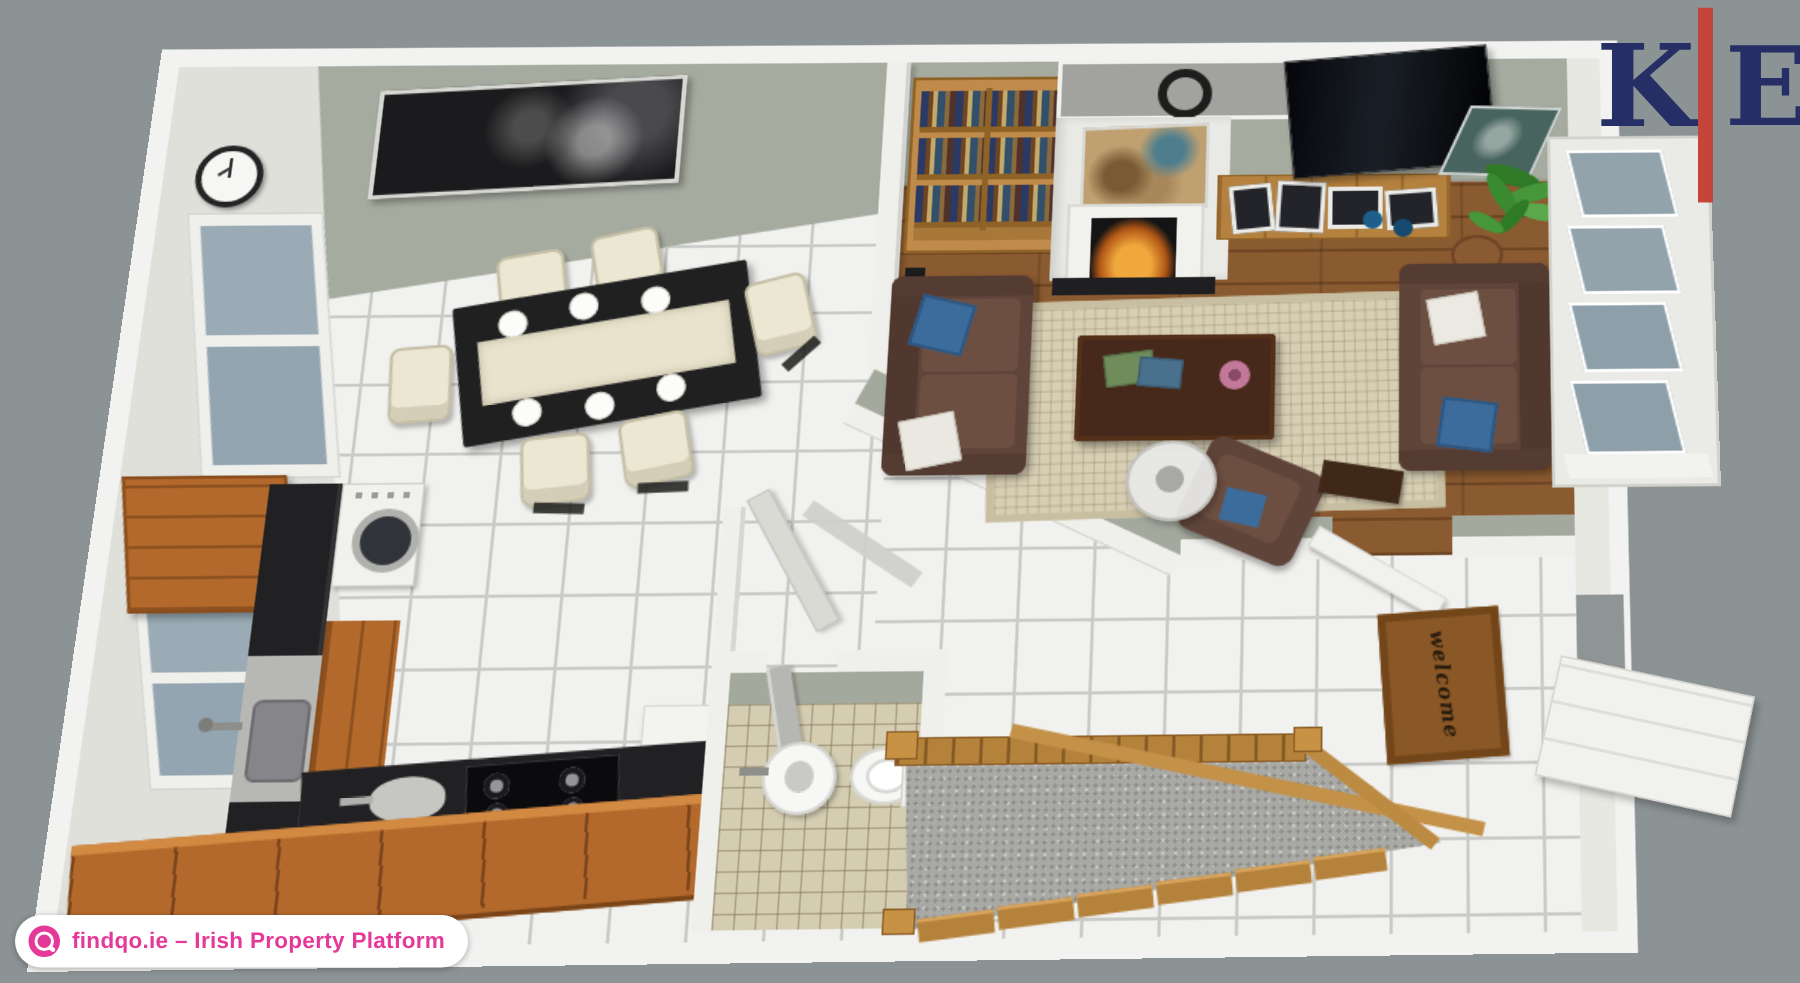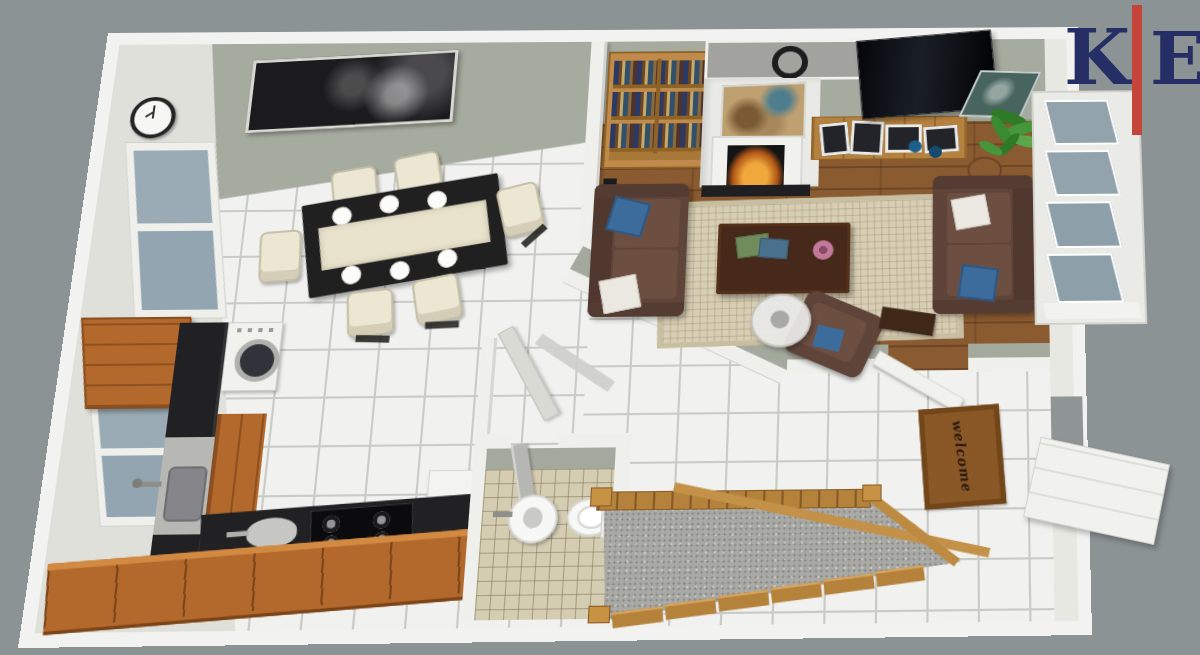--- a/index.html
+++ b/index.html
@@ -241,14 +241,21 @@
       <i style="left:6px;top:220px;width:92px;height:16px;background:#f2f2ef;transform:skewX(12deg);transform-origin:0 0;"></i>
     </b>
   </div>
 
   <div class="logo">
     <span style="left:2px;top:6px;font-size:76px;">K</span>
     <span style="left:70px;top:-9px;width:10px;height:130px;background:#c5453a;"></span>
     <span style="left:88px;top:8px;font-size:73px;">E</span>
   </div>
 
+  <div class="badge">
+    <span class="gicon">
+        <em></em>
+        <u></u>
+      </span>
+    <span class="txt">findqo.ie – Irish Property Platform</span>
+  </div>
 
 </div>
 
 </body></html>

